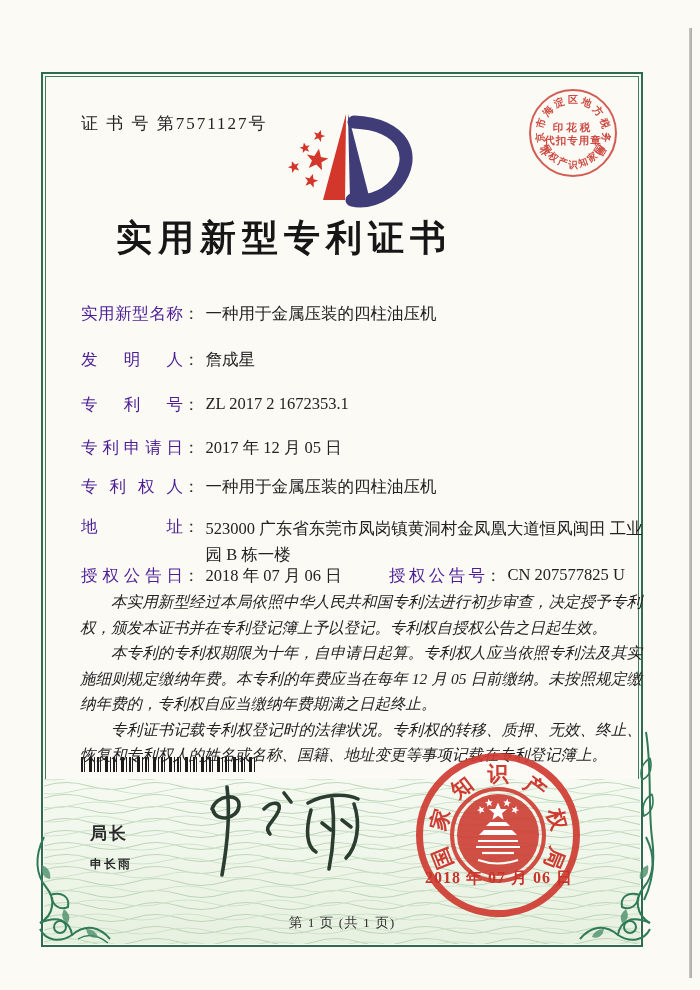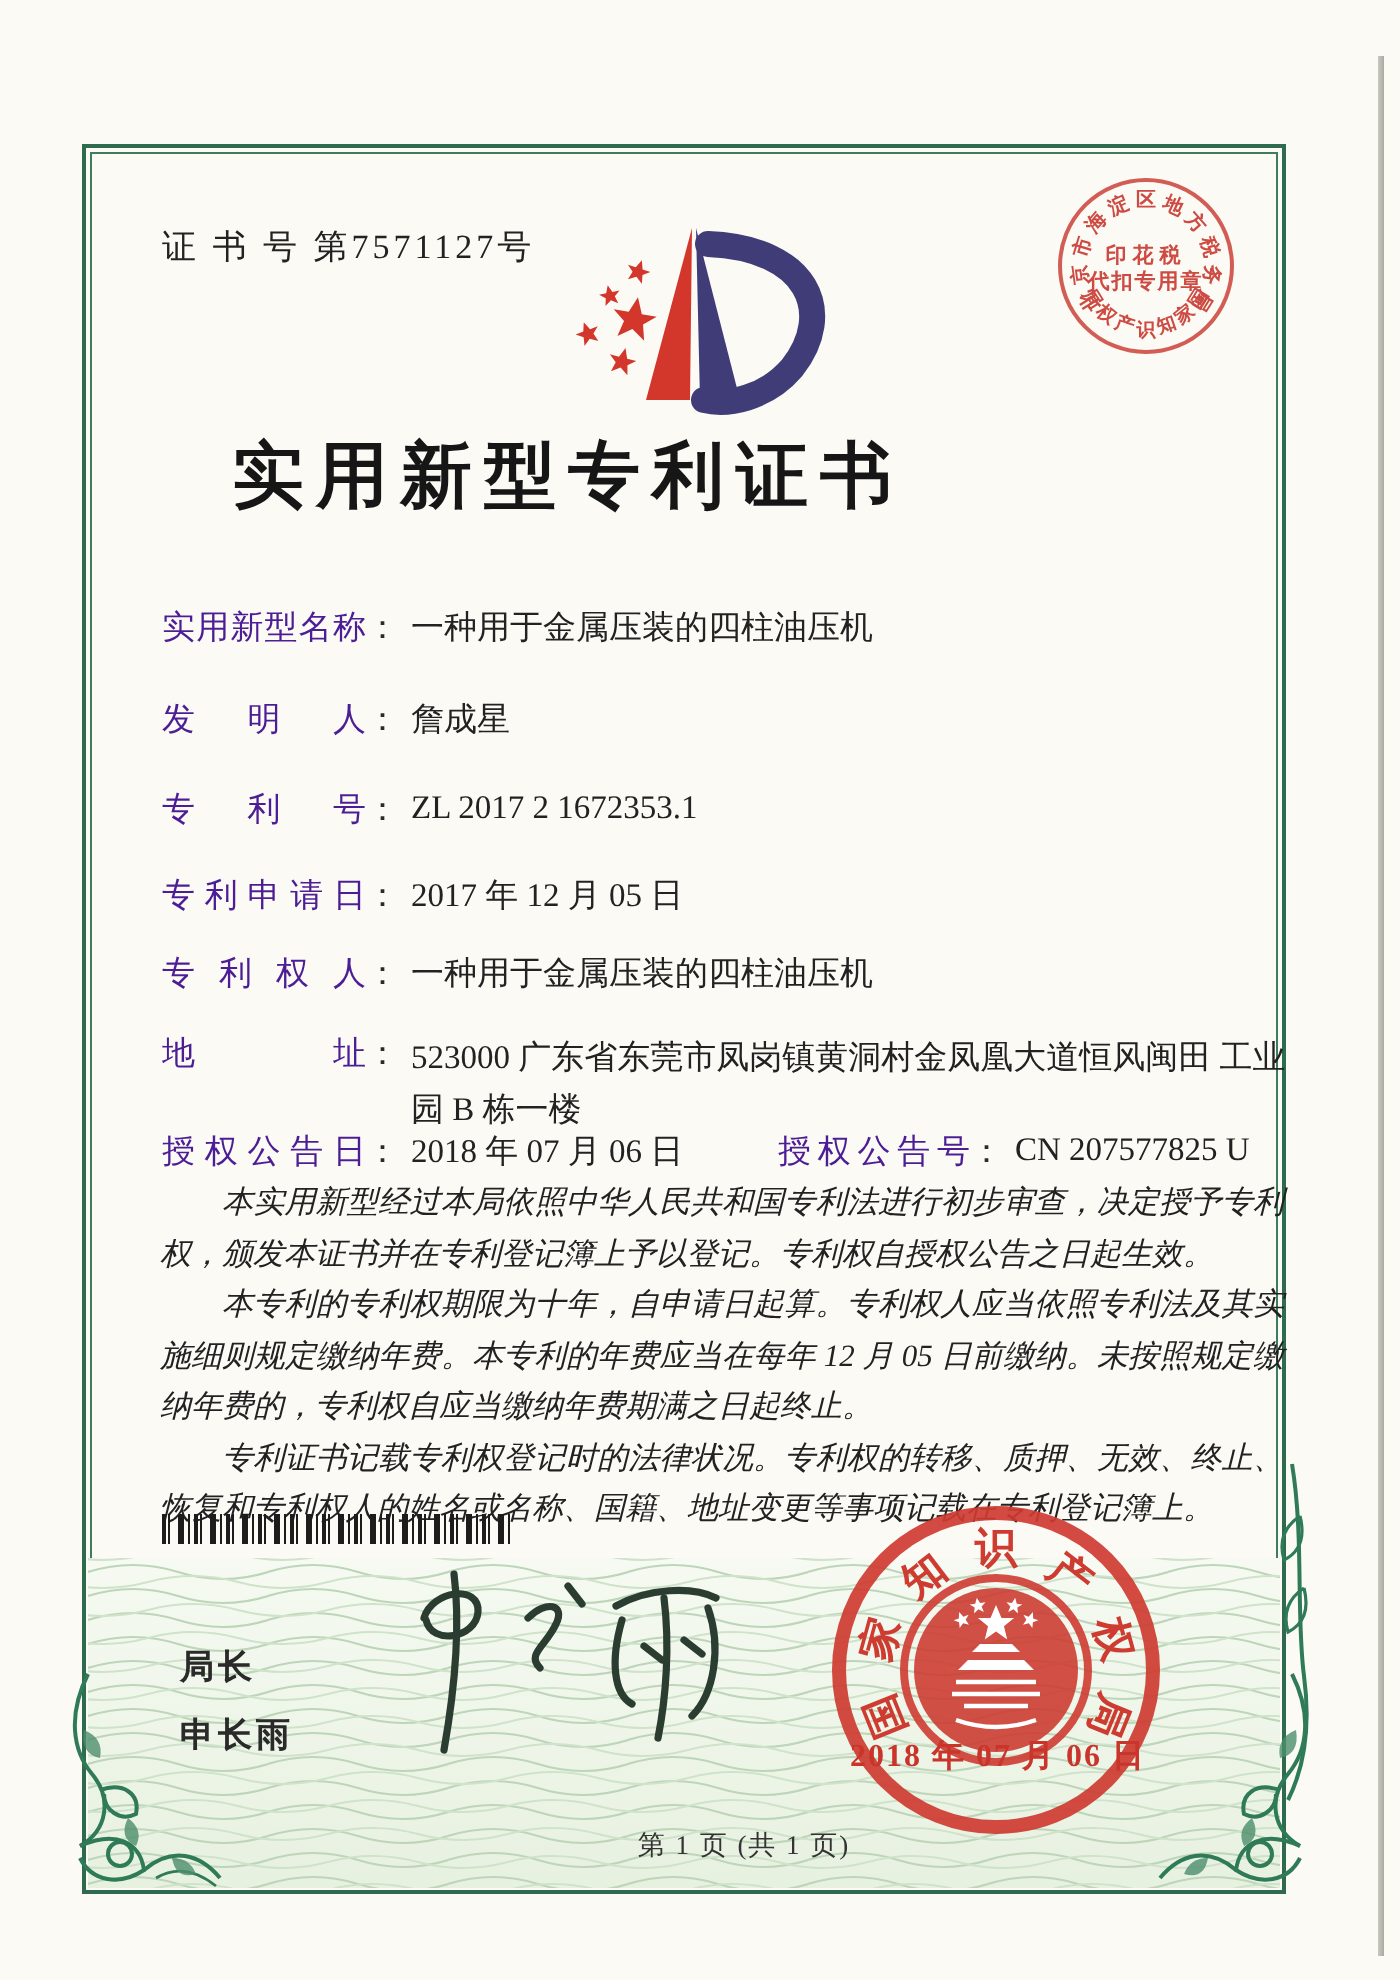--- a/index.html
+++ b/index.html
@@ -61,34 +61,34 @@
       #1c1c1c 13px 14px, transparent 14px 16px); }
 
   
   .band { position:absolute; left:44px; top:779px; width:596px; height:165px;
     background:linear-gradient(180deg,#f6faf2,#e7f1e0); overflow:visible; }
   .band svg.waves { position:absolute; inset:0; width:100%; height:100%; }
 
   .official-title { position:absolute; left:46px; top:43px; font-family:"Liberation Sans","DejaVu Sans",sans-serif;
     font-weight:bold; font-size:17px; color:#2a2a2a; letter-spacing:2px; }
   .official-name  { position:absolute; left:46px; top:77px; font-family:"Liberation Sans","DejaVu Sans",sans-serif;
-    font-weight:bold; font-size:17px; color:#2a2a2a; letter-spacing:2px; }
+    font-weight:bold; font-size:12px; color:#2a2a2a; letter-spacing:2px; }
   .signature { position:absolute; left:152px; top:0px; }
 
   
   .seal { position:absolute; left:416px; top:753px; width:164px; height:164px; color:#ce3b31; }
   .seal .ring { position:absolute; inset:0; border:7px solid #ce3b31; border-radius:50%; opacity:.92; }
   .seal .ringtext span { font-size:21px; font-weight:bold; color:#ce3b31; }
   .seal .emblem { position:absolute; left:32px; top:32px; width:100px; height:100px; }
   .seal-date { position:absolute; left:404px; top:868px; width:190px; text-align:center;
     font-size:16px; font-weight:bold; color:#c9342b; letter-spacing:1px; }
 
   .ornament { position:absolute; }
   .footer { position:absolute; left:44px; top:914px; width:596px; text-align:center;
-    font-size:13.5px; color:#333; letter-spacing:1px;margin-left:30px; }
+    font-size:13.5px; color:#333; letter-spacing:1px; }
 </style>
 </head>
 <body>
 
 <div class="page">
 
   <div class="frame"></div>
 
   <div class="certno">证 书 号 第7571127号</div>
 

